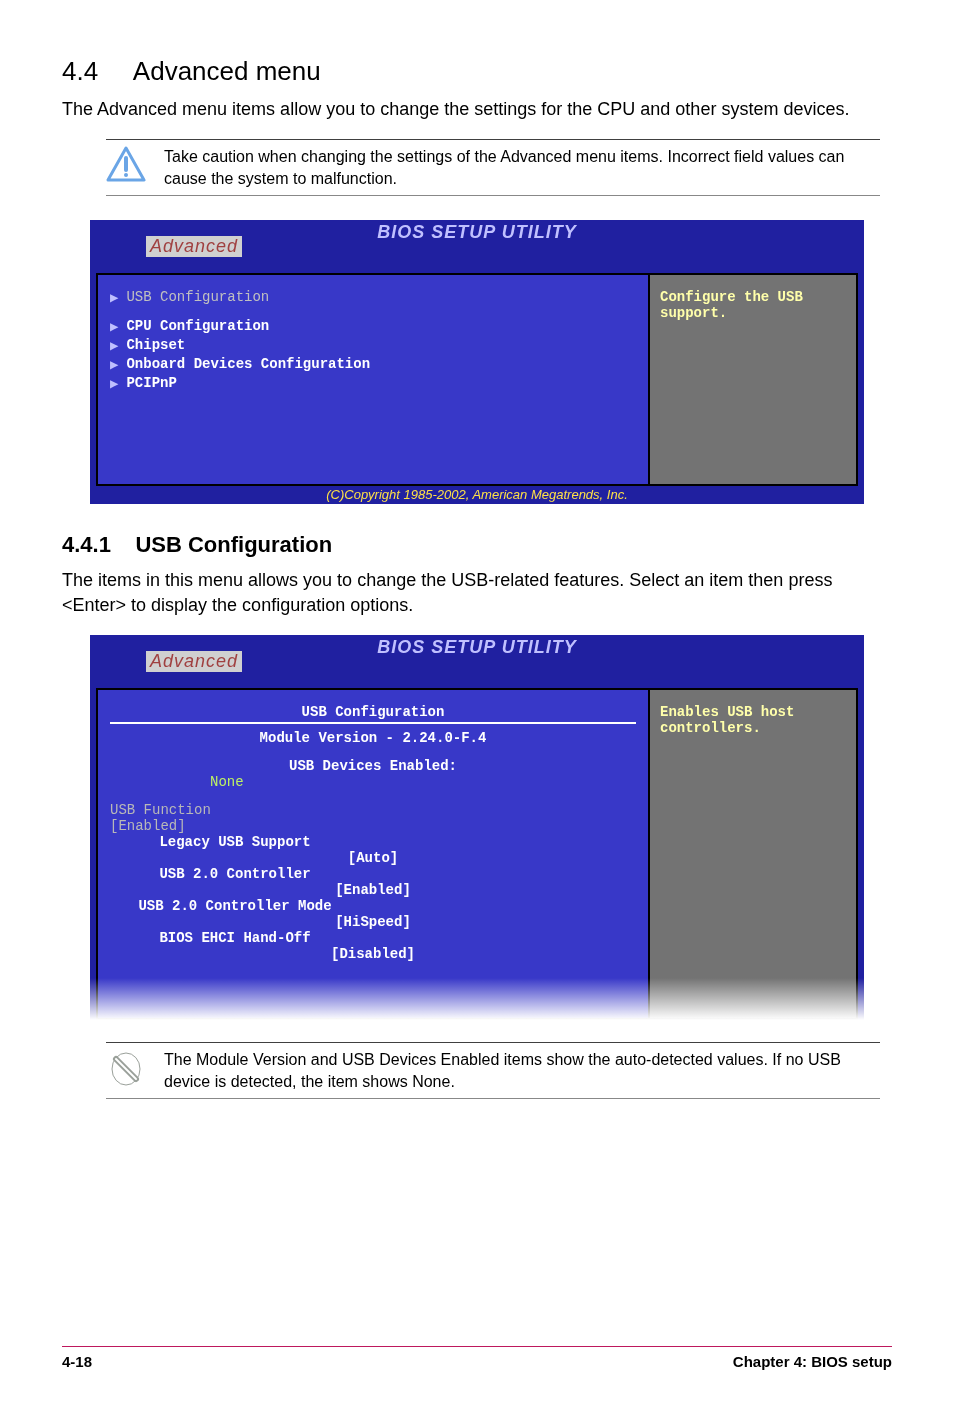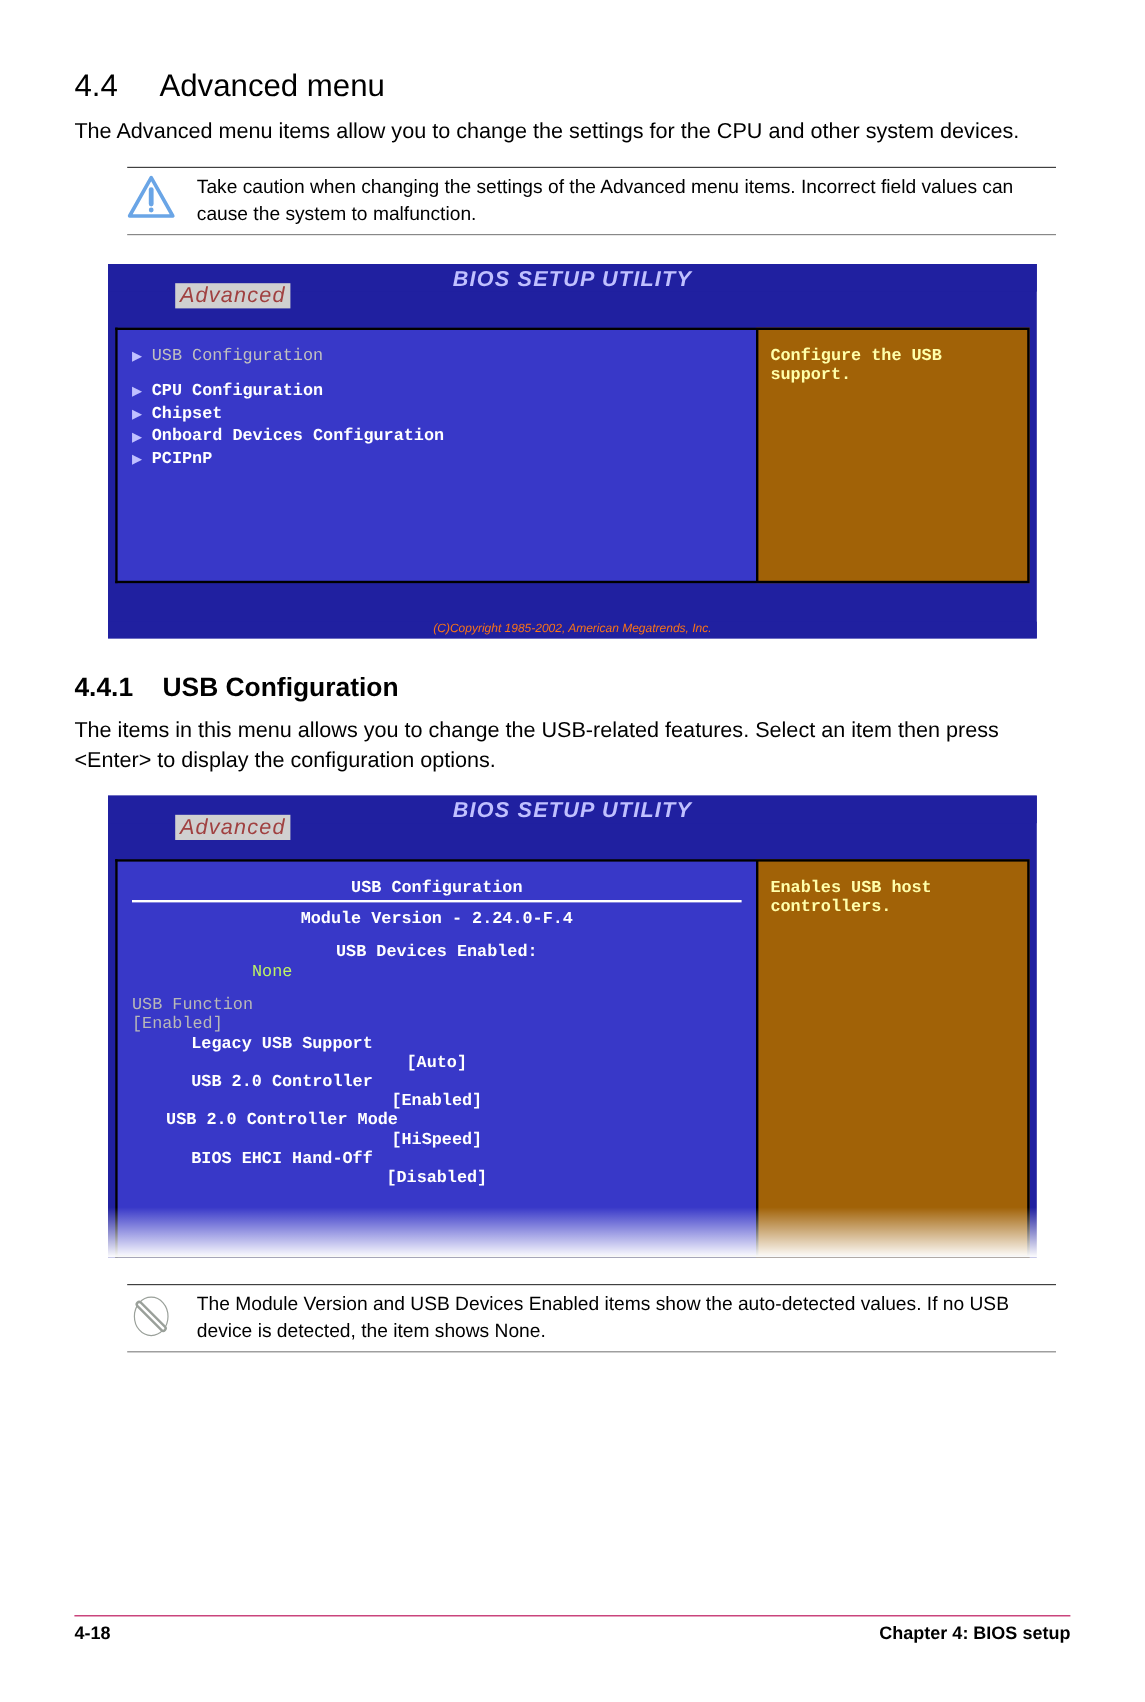--- a/index.html
+++ b/index.html
@@ -64,40 +64,39 @@
     margin: 30px 6px 0 6px;
   }
   .bios-left {
     flex: 1;
     background: #3838c8;
     border: 2px solid #000;
     border-right: none;
     padding: 14px 12px 90px 12px;
   }
   .bios-right {
-    width: 228px;
-    background: #a16207;
+    width: 210px;
+    background: #737373;
     border: 2px solid #000;
     padding: 14px 10px;
     color: #ffffaa;
     font-weight: bold;
   }
   .bios-item { display: flex; gap: 8px; margin-bottom: 2px; }
   .bios-arrow { color: #c0c0ff; }
   .bios-sel { color: #c0c0c0; }
   .bios-white { color: #fff; font-weight: bold; text-align: center; }
   .bios-foot {
     background: #2020a0;
     text-align: center;
-    color: #f97316;
-    font-size: 10px;
+    color: #fde047;
+    font-size: 13px;
     padding: 1px 0 2px 0;
     font-family: Verdana, sans-serif;
     font-style: italic;
-    margin-top: 32px;
   }
 
   .bios2 .bios-left { padding-bottom: 56px; }
   .bios2-row { display: flex; flex-direction: column; }
   .bios2-label { width: 250px; }
   .bios2-val { }
   .grey { color: #b8b8b8; }
   .hr-line { border: 0; border-top: 2px solid #fff; margin: 2px 0 6px 0; width: 100%; }
   .indent-none { padding-left: 100px; color:#bef264; }
 

